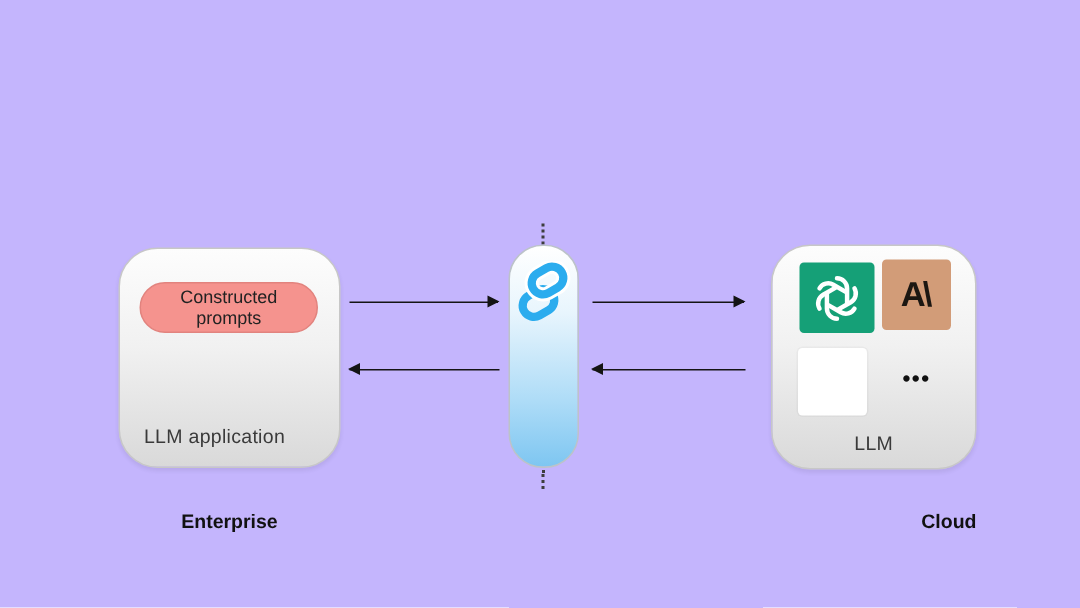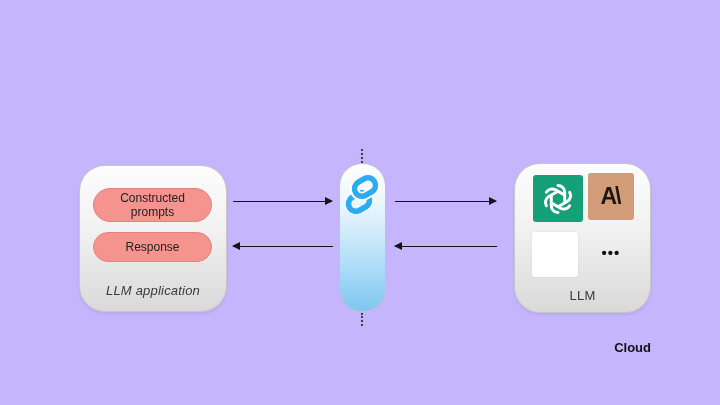--- a/index.html
+++ b/index.html
@@ -81,26 +81,24 @@
 <body>
 
 <div id="canvas">
 
   <div class="group-box" style="left:79px;top:165px;width:148px;height:147px;"></div>
 
   <div class="pill" style="left:93px;top:188px;width:119px;height:34px;">
     <span>Constructed prompts</span>
   </div>
 
-  <div class="pill" style="left:93px;top:232px;width:119px;height:30px;">
-    <span>Response</span>
-  </div>
 
-  <div class="box-label" style="left:79px;top:283px;width:148px;font-style:italic;">LLM application</div>
+  <div class="box-label" style="left:69px;top:283px;width:148px;">LLM application</div>
 
+  <div class="caption" style="left:79px;top:340px;width:148px;">Enterprise</div>
 
   <div class="arrow to-right" style="left:233px;top:201px;width:99px;"></div>
   <div class="arrow to-left" style="left:233px;top:246px;width:100px;"></div>
 
   <div class="dotted-v" style="left:361px;top:149px;height:14px;"></div>
 
   <div class="proxy-pill"></div>
 
   <svg class="abs" style="left:342px;top:174px;" width="40" height="42" viewBox="0 0 40 42">
     <g fill="none">

